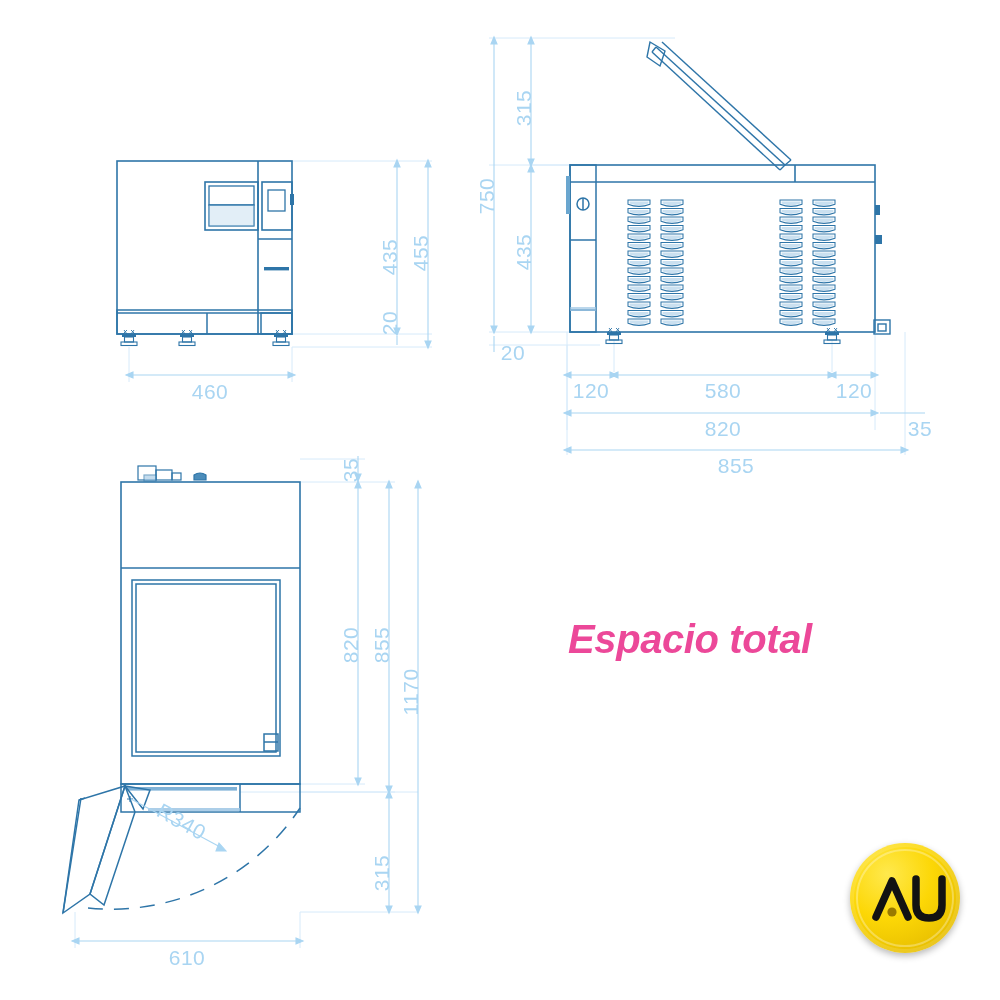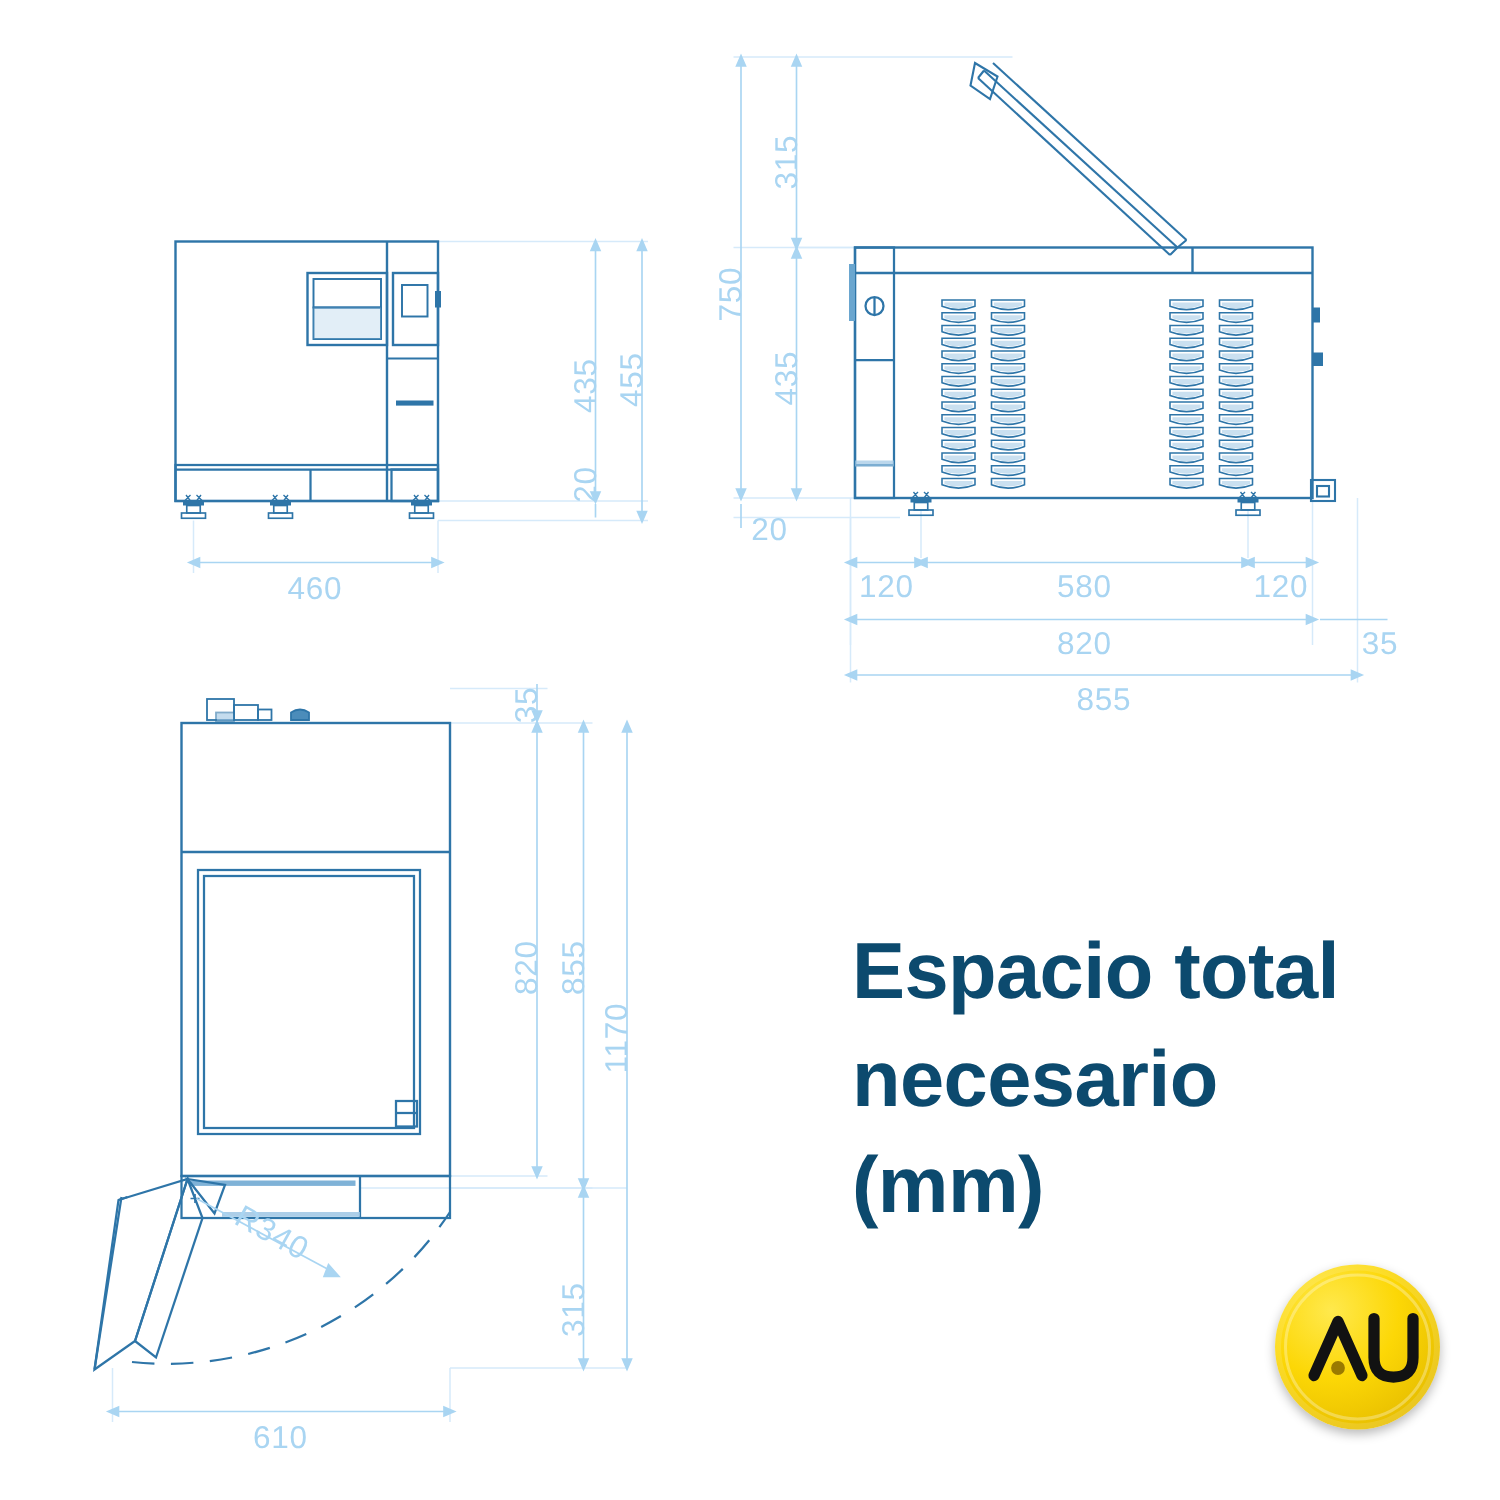--- a/index.html
+++ b/index.html
@@ -2,23 +2,23 @@
 <html><head>
 <meta charset="utf-8">
 <style>
   html,body{margin:0;padding:0;background:#ffffff;}
   body{width:1000px;height:1000px;overflow:hidden;
        font-family:"Liberation Sans",sans-serif;}
   #stage{position:relative;width:1000px;height:1000px;background:#fff;}
   svg{display:block;}
   .dimtext{fill:#a9d5f2;font-family:"Liberation Sans",sans-serif;
            font-size:21px;font-weight:400;letter-spacing:0.5px;}
-  .caption{position:absolute;color:#0c4a6e;font-weight:bold;
+  .caption{position:absolute;color:#ec4899;font-weight:bold;
            font-family:"Liberation Sans",sans-serif;
-           font-size:53px;line-height:1.35;letter-spacing:-0.4px;}
+           font-size:40px;line-height:1.35;letter-spacing:-0.4px;font-style:italic;}
   #logo{position:absolute;width:110px;height:110px;border-radius:50%;
         background:radial-gradient(circle at 34% 28%,#ffe94d 0%,#fcd706 42%,#e8bf00 78%,#d2ac00 100%);
         box-shadow:0 3px 7px rgba(0,0,0,0.28), inset 0 0 0 4px rgba(255,255,255,0.13);}
   #logo .ring{position:absolute;inset:6px;border-radius:50%;
               border:2px solid rgba(255,255,255,0.30);}
   #logo svg{position:absolute;left:0;top:0;}
 </style>
 </head>
 <body>
 
@@ -370,21 +370,20 @@
         <line x1="75" y1="941" x2="300" y2="941"></line>
         <path d="M79 938 L72 941 L79 944 Z"></path>
         <path d="M296 938 L303 941 L296 944 Z"></path>
       </g>
       <text class="dimtext" x="187" y="965" text-anchor="middle">610</text>
     </g>
   </svg>
 
   <div class="caption" style="left:568px;top:612px;width:340px;">
     <div>Espacio total</div>
-    <div>necesario (mm)</div>
   </div>
 
   <div id="logo" style="left:850px;top:843px;">
     <div class="ring"></div>
     <svg width="110" height="110" viewBox="0 0 110 110">
       <g fill="none" stroke="#121212" stroke-width="7.5" stroke-linecap="round" stroke-linejoin="round">
         <path d="M26 74 L42 38 L58 74"></path>
         <path d="M66 36 L66 62 Q66 75 79 75 Q92 75 92 62 L92 36"></path>
       </g>
       <circle cx="42" cy="69" r="4.6" fill="#9a7a00"></circle>

